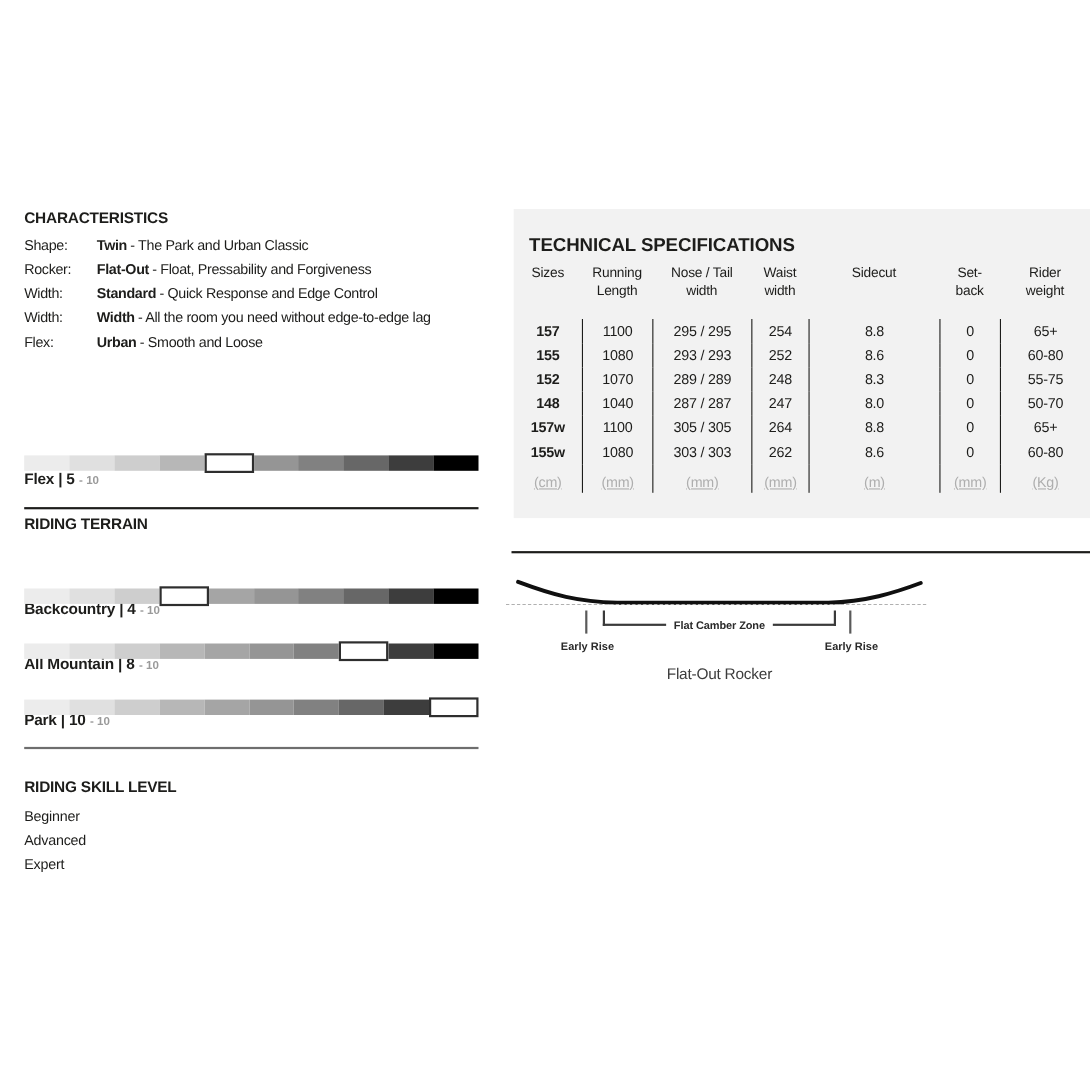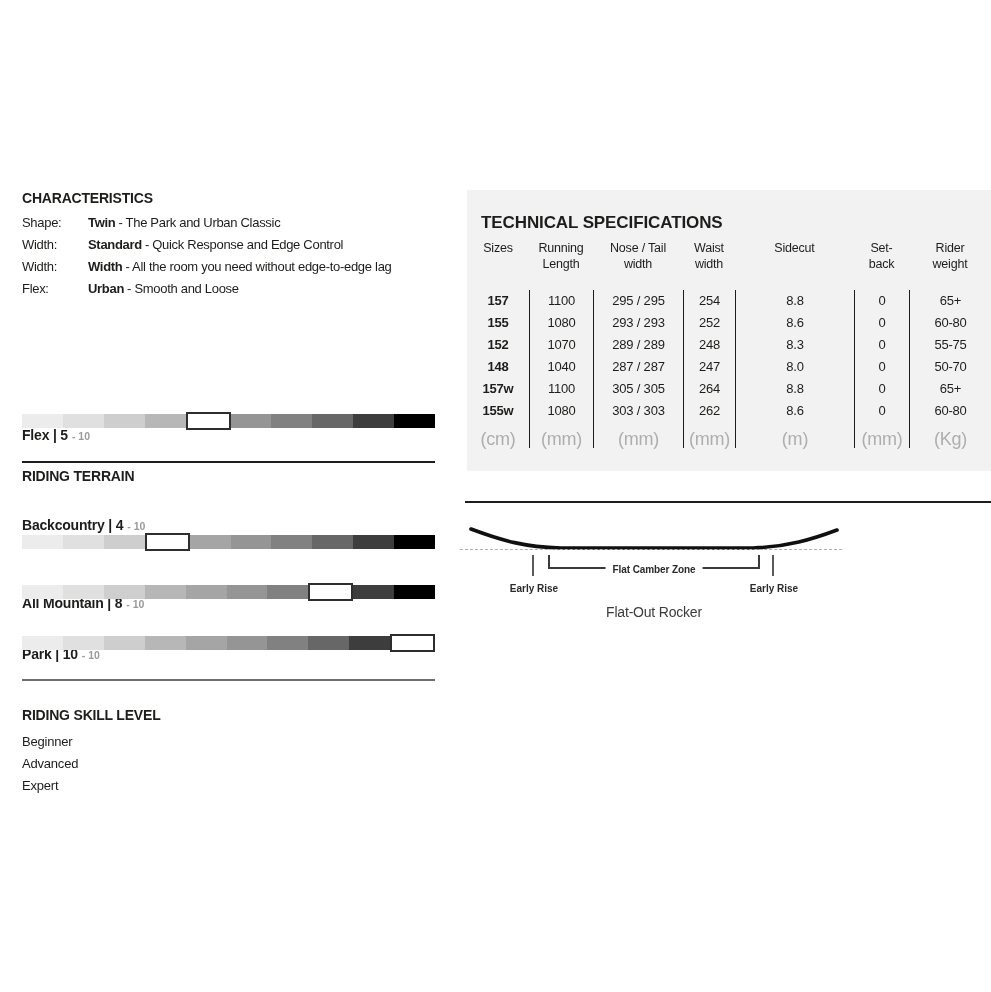--- a/index.html
+++ b/index.html
@@ -32,21 +32,21 @@
   
   .panel{position:absolute;left:467px;top:190px;width:524px;height:281px;background:var(--panel-bg);}
   .panel-title{position:absolute;left:14px;top:25px;margin:0;font-size:17px;font-weight:bold;line-height:15px;letter-spacing:-0.1px;}
   .spec-grid{position:absolute;left:0;width:524px;display:grid;grid-template-columns:62px 64px 90px 52px 119px 55px 82px;}
   .spec-grid.head{top:50px;}
   .spec-grid.body{top:100px;}
   .head .cell{font-size:12.5px;line-height:16px;text-align:center;white-space:pre-line;letter-spacing:-0.2px;}
   .body .cell{height:22px;line-height:22px;text-align:center;font-size:13px;box-sizing:border-box;letter-spacing:-0.2px;}
   .body .cell.sep{border-left:1.5px solid var(--text);}
   .body .cell.size{font-weight:bold;}
-  .body .cell.unit{height:26px;line-height:34px;color:var(--unit-text);font-size:18px;}
+  .body .cell.unit{height:26px;line-height:34px;color:var(--unit-text);font-size:13px;text-decoration:underline;}
   .right-rule{position:absolute;left:465px;top:501px;width:526px;height:2px;background:var(--rule-dark);}
   
   .profile{position:absolute;left:460px;top:520px;width:531px;height:110px;text-align:right;}
   .profile svg{position:absolute;left:5px;top:2px;}
   .dashed{position:absolute;left:0;top:29px;width:382px;border-top:1px dashed #b0b0b0;}
   .tick{position:absolute;top:35px;width:2px;height:21px;background:#5a5a5a;}
   .left-tick{left:72px;}
   .right-tick{left:312px;}
   .bracket{
     position:absolute;left:88px;top:35px;width:212px;height:14px;box-sizing:border-box;
@@ -62,20 +62,21 @@
   .profile-title{position:absolute;left:194px;top:84px;transform:translateX(-50%);font-size:14px;color:#3c3c3c;white-space:nowrap;letter-spacing:-0.2px;}
 </style>
 </head>
 <body>
 
 <div class="page">
 
   <h2 class="h-title" style="top:190px">CHARACTERISTICS</h2>
   <div id="char-rows" class="char-rows">
       <div class="char-row"><span class="label">Shape:</span><span class="term">Twin</span><span class="desc">- The Park and Urban Classic</span></div>
+      <div class="char-row"><span class="label">Rocker:</span><span class="term">Flat-Out</span><span class="desc">- Float, Pressability and Forgiveness</span></div>
       <div class="char-row"><span class="label">Width:</span><span class="term">Standard</span><span class="desc">- Quick Response and Edge Control</span></div>
       <div class="char-row"><span class="label">Width:</span><span class="term">Width</span><span class="desc">- All the room you need without edge-to-edge lag</span></div>
       <div class="char-row"><span class="label">Flex:</span><span class="term">Urban</span><span class="desc">- Smooth and Loose</span></div>
     </div>
 
   <div id="flex-head" class="rating-head" style="top:393px"><b>Flex | 5</b><span class="suffix">- 10</span></div>
   <div id="flex-bar" class="bar" style="top:414px">
       <div class="seg" style="background: rgb(236, 236, 236);"></div>
       <div class="seg" style="background: rgb(224, 224, 224);"></div>
       <div class="seg" style="background: rgb(206, 206, 206);"></div>
@@ -85,21 +86,21 @@
       <div class="seg" style="background: rgb(129, 129, 129);"></div>
       <div class="seg" style="background: rgb(103, 103, 103);"></div>
       <div class="seg" style="background: rgb(61, 61, 61);"></div>
       <div class="seg" style="background: rgb(0, 0, 0);"></div>
     </div>
 
   <div class="rule dark" style="top:461px"></div>
 
   <h2 class="h-title" style="top:468px">RIDING TERRAIN</h2>
   <div id="terrain-list">
-      <div class="rating-head" style="top: 483px;"><b>Backcountry | 4</b><span class="suffix">- 10</span></div>
+      <div class="rating-head" style="top: 511px;"><b>Backcountry | 4</b><span class="suffix">- 10</span></div>
       <div class="bar" style="top: 535px;">
         <div class="seg" style="background: rgb(236, 236, 236);"></div>
         <div class="seg" style="background: rgb(224, 224, 224);"></div>
         <div class="seg" style="background: rgb(206, 206, 206);"></div>
         <div class="seg hl"></div>
         <div class="seg" style="background: rgb(165, 165, 165);"></div>
         <div class="seg" style="background: rgb(149, 149, 149);"></div>
         <div class="seg" style="background: rgb(129, 129, 129);"></div>
         <div class="seg" style="background: rgb(103, 103, 103);"></div>
         <div class="seg" style="background: rgb(61, 61, 61);"></div>

